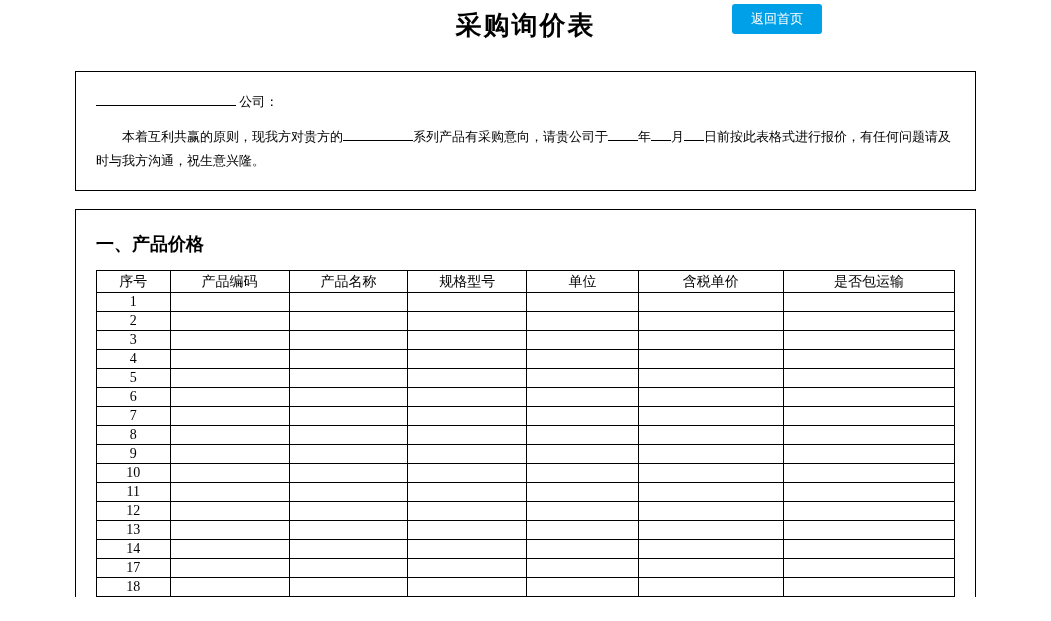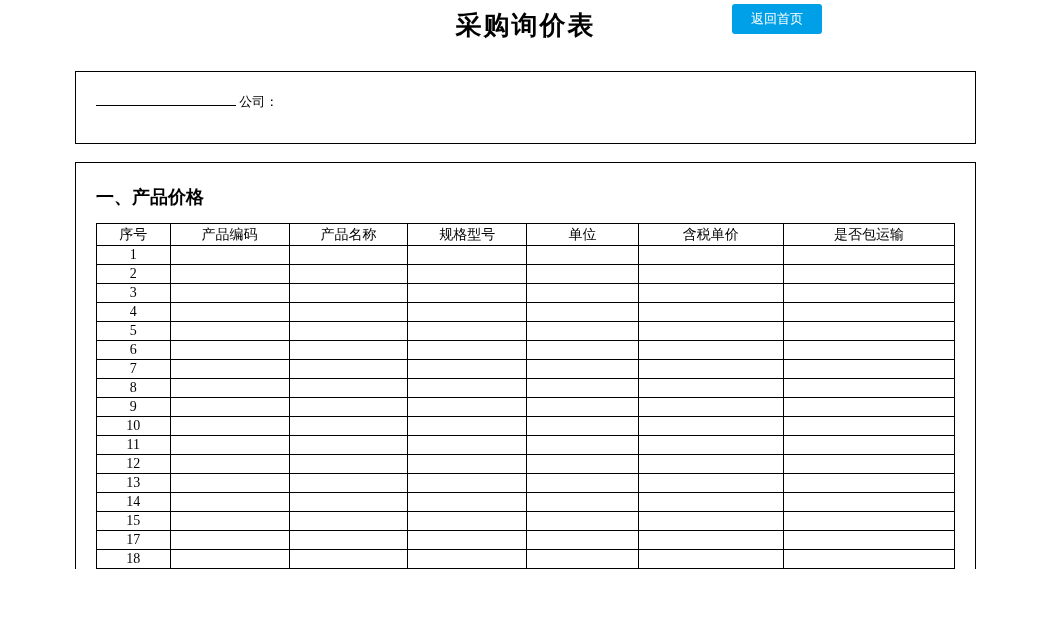--- a/index.html
+++ b/index.html
@@ -96,20 +96,23 @@
 <body>
 
 <div class="page-title">采购询价表</div>
 
 <button class="back-button">返回首页</button>
 
 <div class="intro-box">
   <div class="company-line">
     <span class="underline" style="width:140px;"></span>
     <span>公司：</span>
+  </div>
+  <div class="intro-text">
+    <span>本着互利共赢的原则，现我方对贵方的</span><span class="underline" style="width:70px;"></span><span>系列产品有采购意向，请贵公司于</span><span class="underline" style="width:30px;"></span><span>年</span><span class="underline" style="width:20px;"></span><span>月</span><span class="underline" style="width:20px;"></span><span>日前按此表格式进行报价，有任何问题请及时与我方沟通，祝生意兴隆。</span>
   </div>
 </div>
 
 <div class="section-box">
   <div class="section-title">一、产品价格</div>
   <table class="price-table">
     <thead>
       <tr>
         <th class="col-seq">序号</th>
         <th class="col-code">产品编码</th>
@@ -241,29 +244,20 @@
         <tr>
           <td class="col-seq">14</td>
           <td class="col-code"></td>
           <td class="col-name"></td>
           <td class="col-spec"></td>
           <td class="col-unit"></td>
           <td class="col-price"></td>
           <td class="col-ship"></td>
         </tr>
         <tr>
-          <td class="col-seq">15</td>
-          <td class="col-code"></td>
-          <td class="col-name"></td>
-          <td class="col-spec"></td>
-          <td class="col-unit"></td>
-          <td class="col-price"></td>
-          <td class="col-ship"></td>
-        </tr>
-        <tr>
           <td class="col-seq">17</td>
           <td class="col-code"></td>
           <td class="col-name"></td>
           <td class="col-spec"></td>
           <td class="col-unit"></td>
           <td class="col-price"></td>
           <td class="col-ship"></td>
         </tr>
         <tr>
           <td class="col-seq">18</td>

